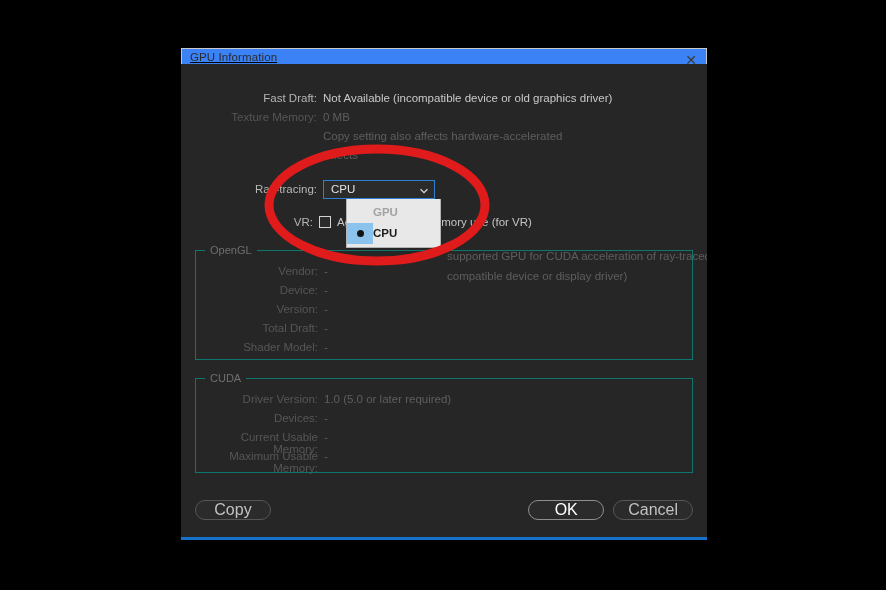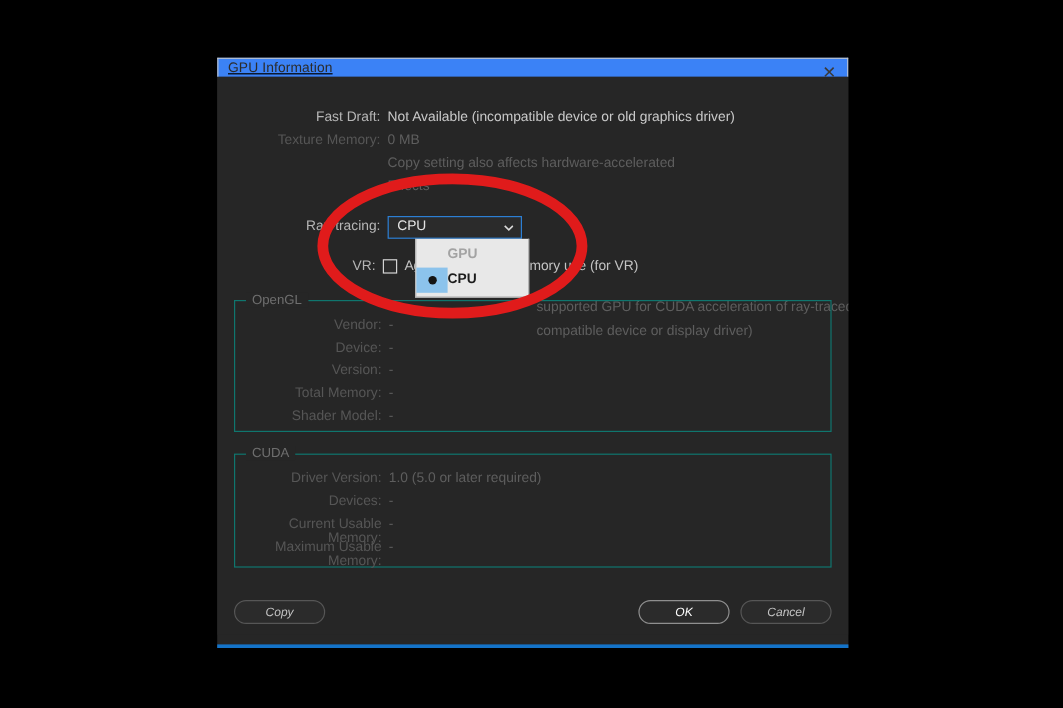--- a/index.html
+++ b/index.html
@@ -248,29 +248,28 @@
     justify-content: space-between;
     box-sizing: border-box;
   }
   .btn {
     height: 20px;
     min-width: 76px;
     border-radius: 10px;
     border: 1px solid #565656;
     background: #2b2b2b;
     color: #c2c2c2;
-    font-size: 10px;
+    font-size: 16px;
     display: inline-flex;
     align-items: center;
     justify-content: center;
     padding: 0 14px;
     box-sizing: border-box;
     cursor: default;
     user-select: none;
-    font-style: italic;
   }
   .btn.primary {
     border-color: #8f8f8f;
     color: #ffffff;
   }
   .footer-right { display: flex; gap: 9px; }
 
   
   #annotation {
     position: absolute;
@@ -366,21 +365,21 @@
         </div>
         <div class="row dim">
           <span class="lbl">Device:</span>
           <span class="val">-</span>
         </div>
         <div class="row dim">
           <span class="lbl">Version:</span>
           <span class="val">-</span>
         </div>
         <div class="row dim">
-          <span class="lbl">Total Memory:</span>
+          <span class="lbl">Total Draft:</span>
           <span class="val">-</span>
         </div>
         <div class="row dim">
           <span class="lbl">Shader Model:</span>
           <span class="val">-</span>
         </div>
       </div>
 
       <div class="group" style="margin-top:18px; height:95px;">
         <span class="group-title">CUDA</span>

